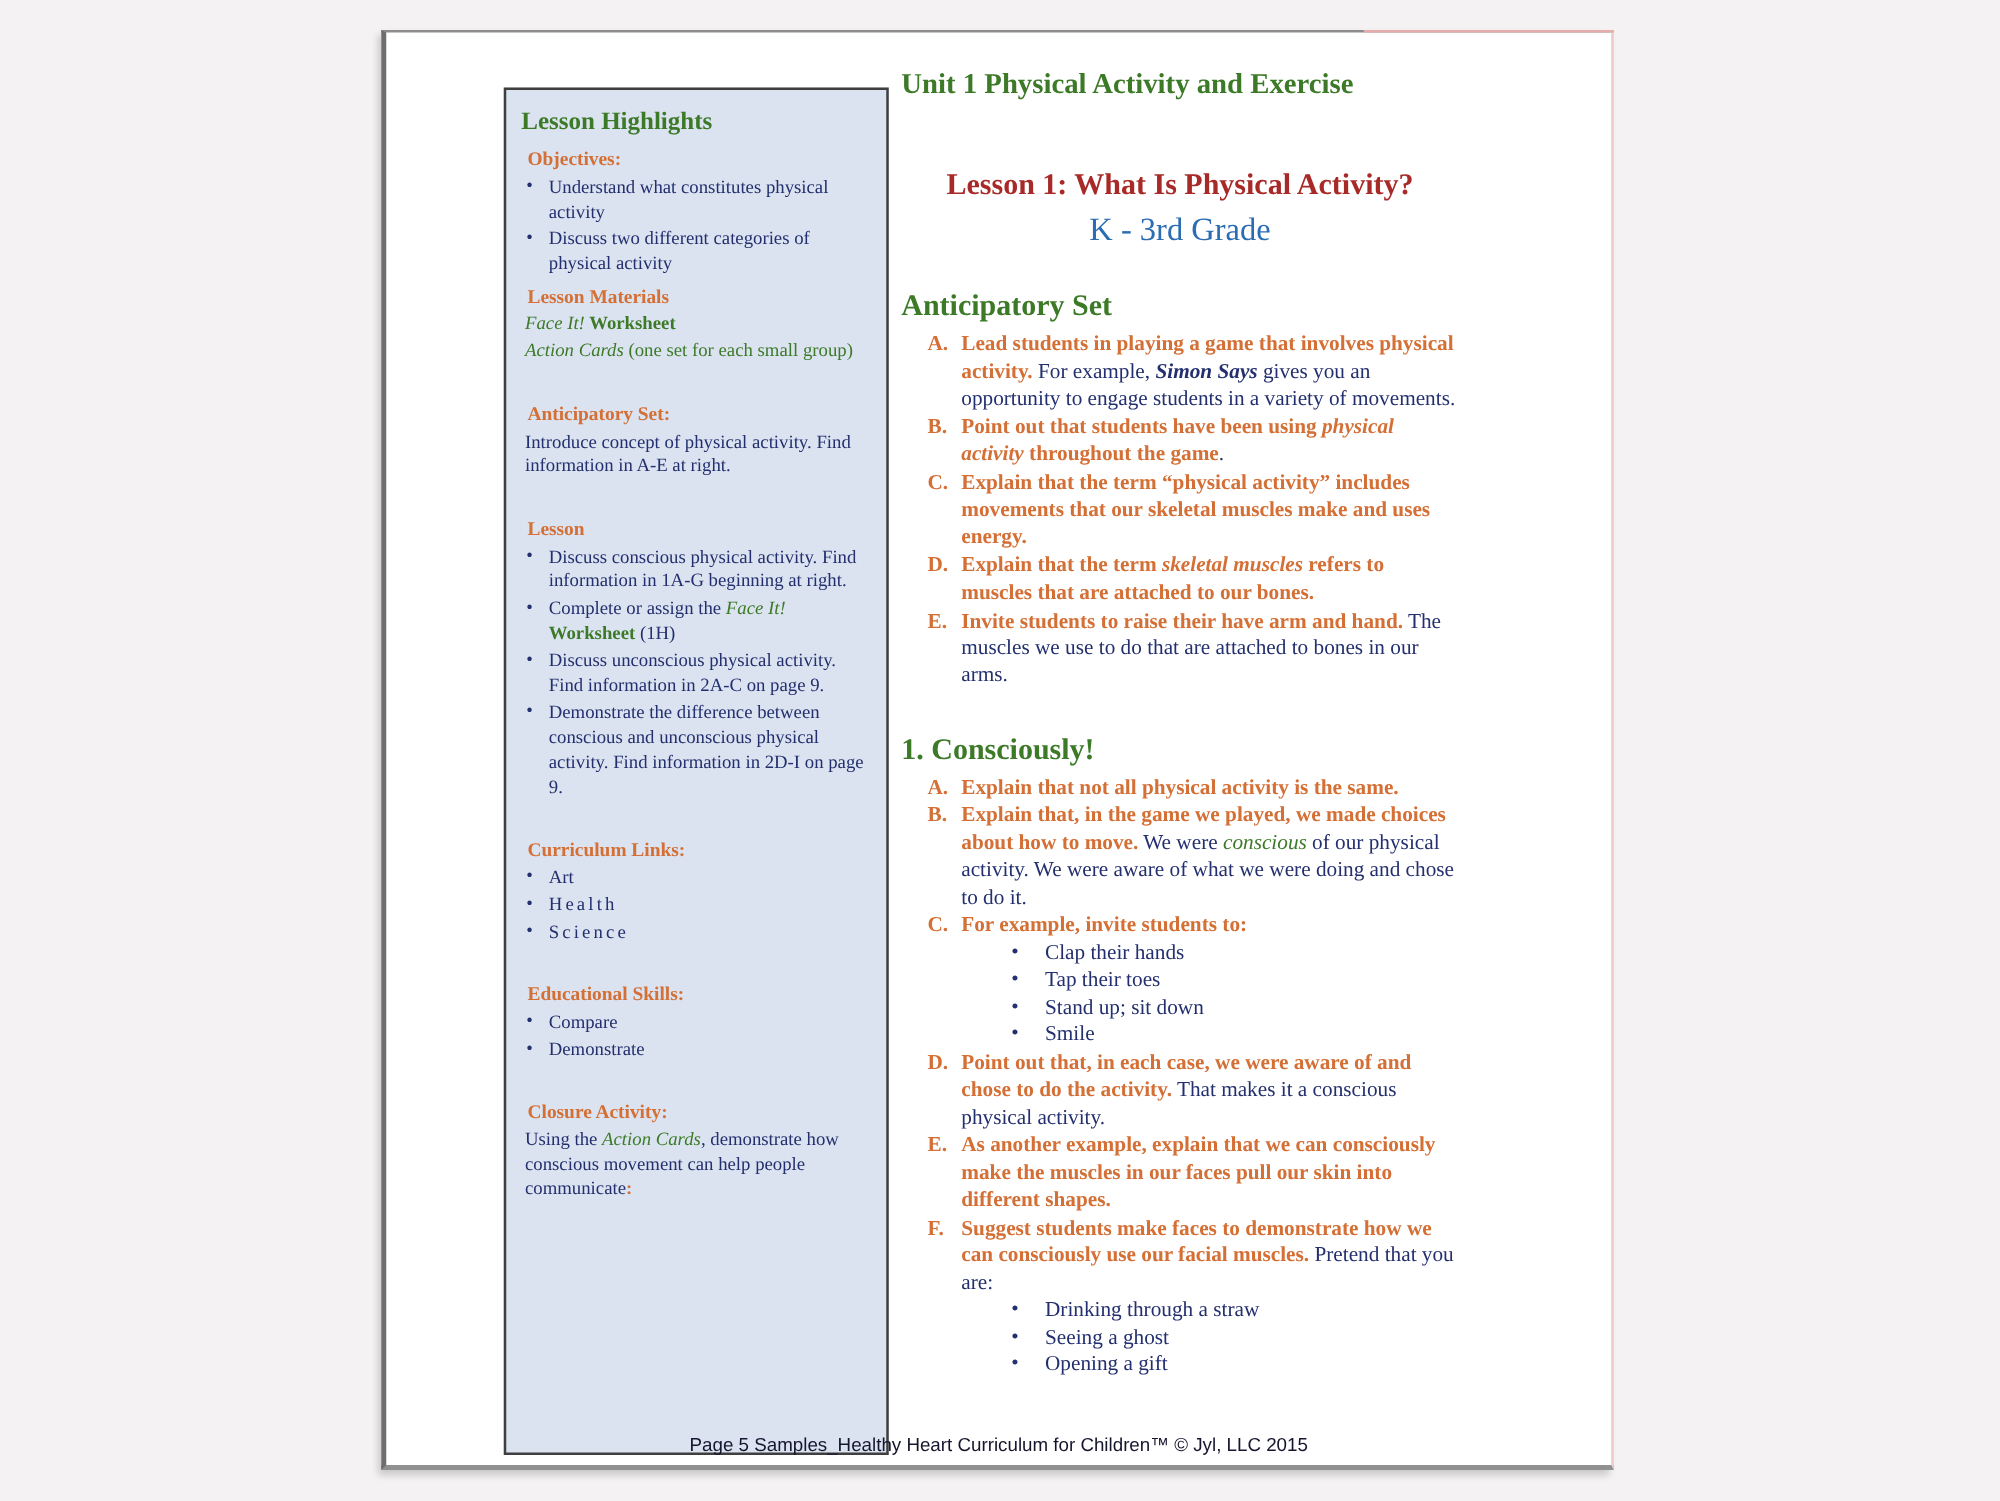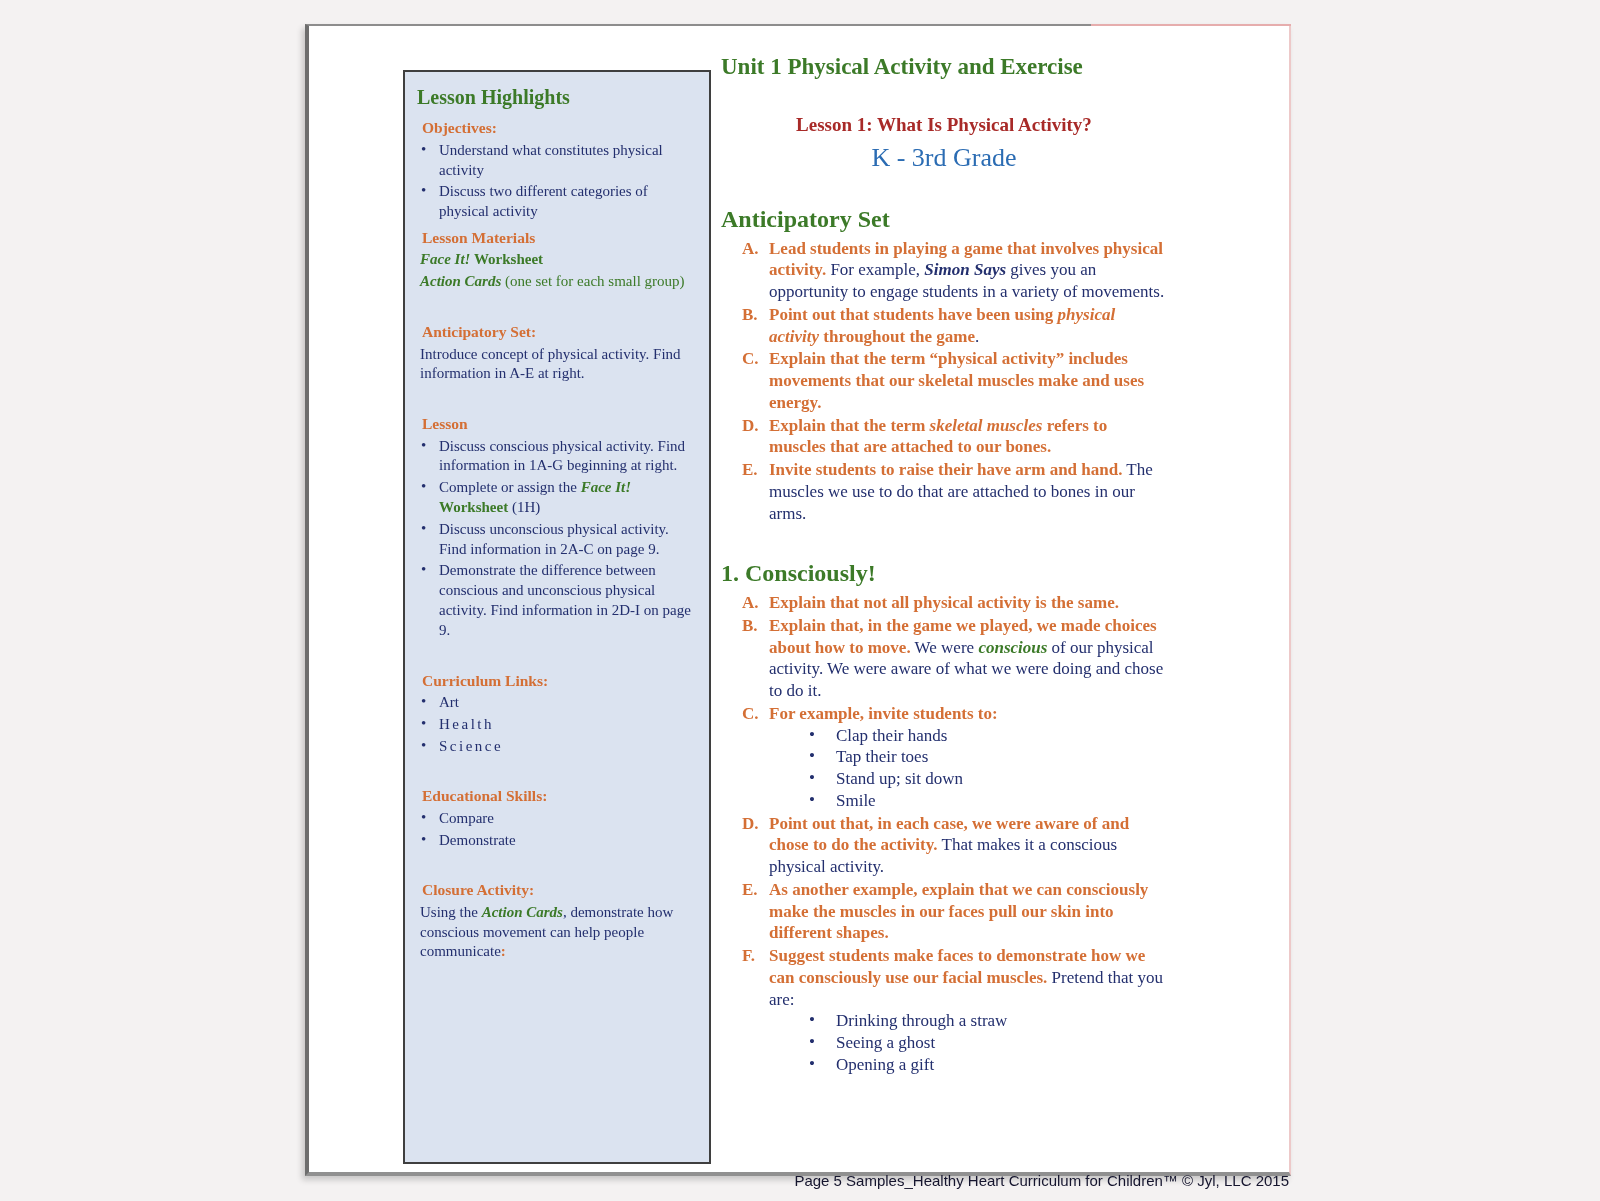--- a/index.html
+++ b/index.html
@@ -49,22 +49,22 @@
   
   .main{
     position:absolute;left:412px;top:0;width:446px;
     font-size:17px;line-height:1.28;color:var(--navy);
   }
   .unit-title{
     margin-top:26px;text-align:left;
     color:var(--green);font-size:23px;font-weight:bold;
   }
   .lesson-title{
-    margin-top:32px;text-align:center;
-    color:var(--red);font-size:19px;font-weight:bold;
+    margin-top:52px;text-align:center;
+    color:var(--red);font-size:24px;font-weight:bold;
   }
   .grade{
     margin-top:3px;text-align:center;
     color:var(--blue);font-size:26px;font-weight:normal;
   }
   .main-blocks{margin-top:30px;}
   .main .blk-h2{font-size:24px;font-weight:bold;margin:0 0 3px 0;}
   .main .blk-h2 .seg-gh{color:var(--green);font-weight:bold;}
   .main .blk-h2.blk-gap{margin-top:34px;}
   .main .blk-item{position:relative;padding-left:48px;margin-top:1px;}
@@ -75,26 +75,26 @@
   .main .blk-sub{position:relative;padding-left:115px;}
   .main .blk-sub .marker{position:absolute;left:88px;top:-1px;color:var(--navy);}
   
   .seg-o{color:var(--orange);font-weight:bold;}
   .seg-oi{color:var(--orange);font-weight:bold;font-style:italic;}
   .seg-n{color:var(--navy);}
   .seg-nbi{color:var(--navy);font-weight:bold;font-style:italic;}
   .seg-nls{color:var(--navy);letter-spacing:2.5px;}
   .seg-g{color:var(--green);}
   .seg-gb{color:var(--green);font-weight:bold;}
-  .seg-gbi{color:var(--green);font-weight:bold;font-style:italic;}
+  .seg-gbi{color:var(--green);font-weight:normal;font-style:italic;}
   .seg-gh{color:var(--green);font-weight:bold;}
   
   .footer{
-    position:absolute;left:0;top:1146px;width:100%;
-    text-align:right;
+    position:absolute;left:0;top:1122px;width:100%;
+    text-align:center;
     font-family:"Liberation Sans",sans-serif;
     font-size:15px;color:#15152e;
   }
 </style>
 </head>
 <body>
 
 <div class="stage">
   <div class="paper">
     <div class="pink-top-edge"></div>

